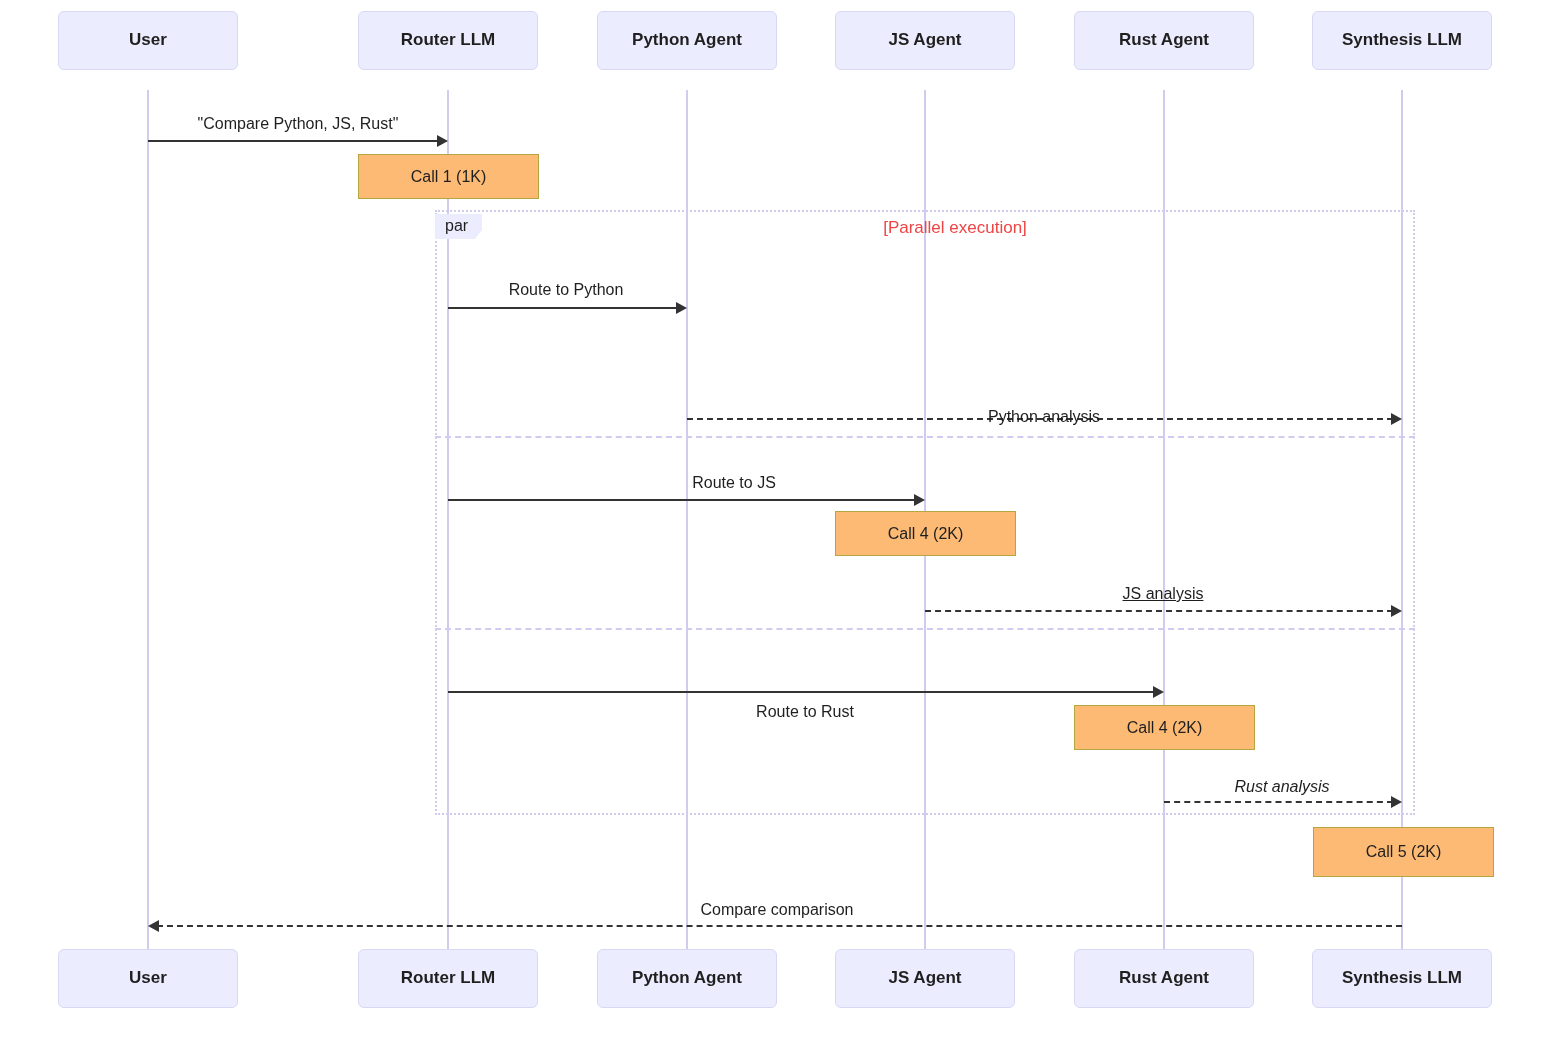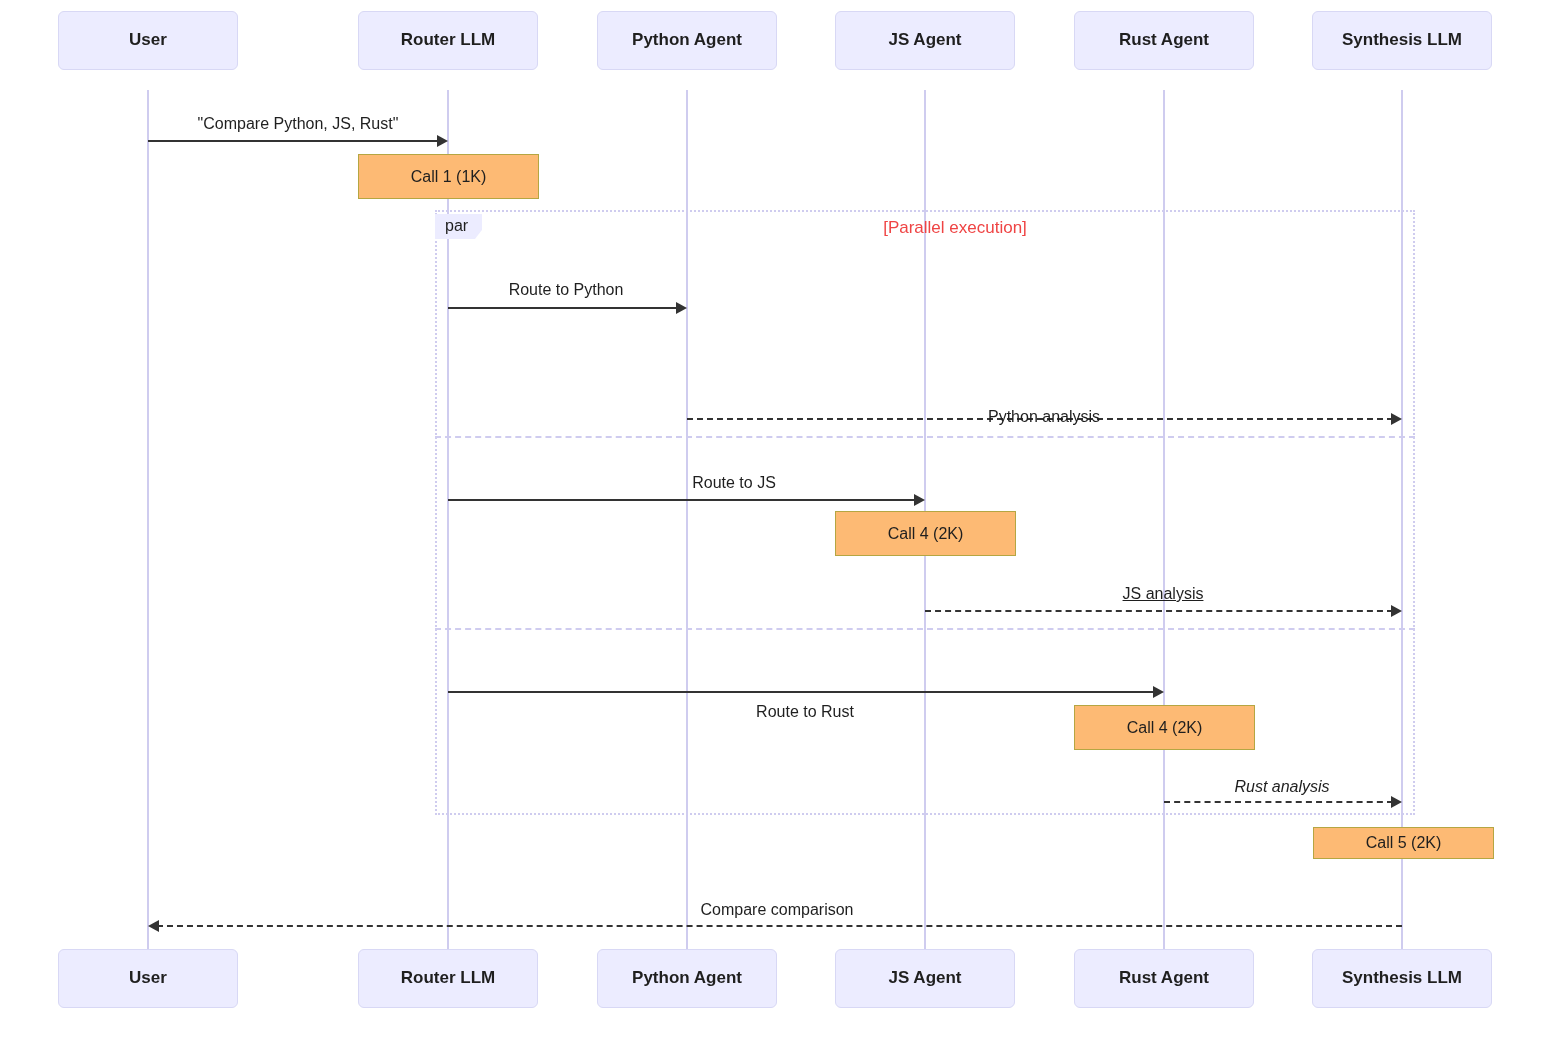--- a/index.html
+++ b/index.html
@@ -164,21 +164,21 @@
     <div class="msg-label" style="left: 777px; top: 901px;">Compare comparison</div>
     <div class="note" style="left: 358px; top: 154px; width: 181px; height: 45px;">
       <span class="note-label">Call 1 (1K)</span>
     </div>
     <div class="note" style="left: 835px; top: 511px; width: 181px; height: 45px;">
       <span class="note-label">Call 4 (2K)</span>
     </div>
     <div class="note" style="left: 1074px; top: 705px; width: 181px; height: 45px;">
       <span class="note-label">Call 4 (2K)</span>
     </div>
-    <div class="note" style="left: 1313px; top: 827px; width: 181px; height: 32px;">
+    <div class="note" style="left: 1313px; top: 827px; width: 181px; height: 50px;">
       <span class="note-label">Call 5 (2K)</span>
     </div>
     <div class="actor" style="left: 58px; top: 11px;">
       <span class="actor-label">User</span>
     </div>
     <div class="actor" style="left: 58px; top: 949px;">
       <span class="actor-label">User</span>
     </div>
     <div class="actor" style="left: 358px; top: 11px;">
       <span class="actor-label">Router LLM</span>

